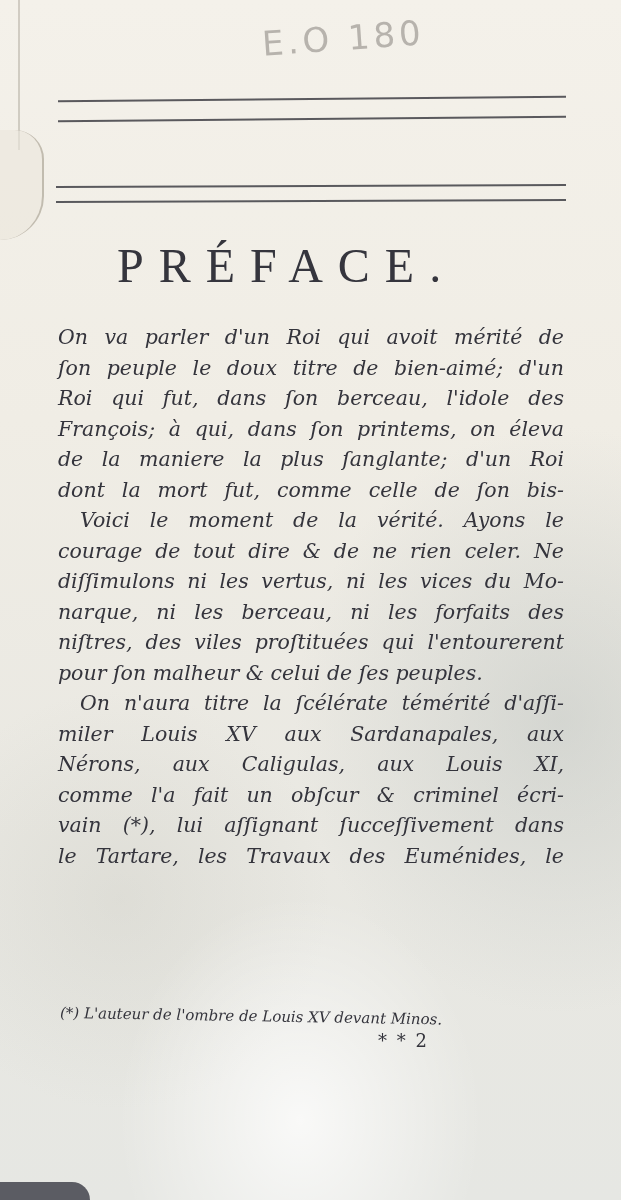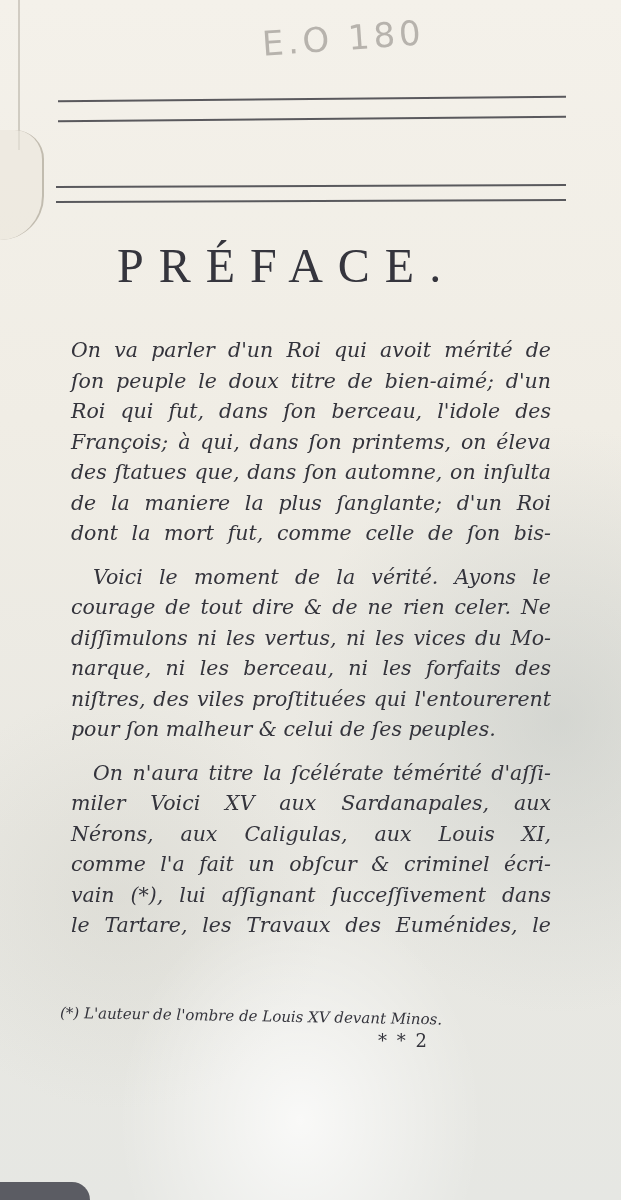--- a/index.html
+++ b/index.html
@@ -37,21 +37,21 @@
       position: absolute; left: 117px; top: 238px; width: 420px;
       font-family: "Liberation Serif", serif; font-size: 48px; color: #35353d;
       letter-spacing: 15px;
     }
     .text {
       position: absolute; left: 58px; top: 322px; width: 506px;
       font-family: "DejaVu Serif", serif; font-style: italic;
       font-size: 20.5px; line-height: 30.5px; color: #34343c;
       text-align: justify;
     }
-    .text p { margin: 13px; }
+    .text p { margin: 0; }
     .line { display: block; text-align-last: justify; white-space: nowrap; }
     .line.last { text-align-last: left; }
     .indent { padding-left: 22px; }
     .footnote {
       position: absolute; left: 60px; top: 1008px; width: 480px;
       font-family: "DejaVu Serif", serif; font-style: italic; font-size: 15px; color: #34343c;
       transform: rotate(1deg);
     }
     .signature {
       position: absolute; left: 378px; top: 1030px;
@@ -76,35 +76,34 @@
   <div class="rule" style="left:56px; top:200px; width:510px; transform:rotate(-0.2deg);"></div>
 
   <div class="title">PRÉFACE.</div>
 
   <div class="text">
     <p>
       <span class="line">On va parler d'un Roi qui avoit mérité de</span>
       <span class="line">ſon peuple le doux titre de bien-aimé; d'un</span>
       <span class="line">Roi qui fut, dans ſon berceau, l'idole des</span>
       <span class="line">François; à qui, dans ſon printems, on éleva</span>
-      <span class="line">des ſtatues que, dans ſon automne, on inſulta</span>
       <span class="line">de la maniere la plus ſanglante; d'un Roi</span>
       <span class="line">dont la mort fut, comme celle de ſon bis-</span>
     </p>
     <p>
       <span class="line indent">Voici le moment de la vérité. Ayons le</span>
       <span class="line">courage de tout dire &amp; de ne rien celer. Ne</span>
       <span class="line">diſſimulons ni les vertus, ni les vices du Mo-</span>
       <span class="line">narque, ni les berceau, ni les forfaits des</span>
       <span class="line">niſtres, des viles proſtituées qui l'entourerent</span>
       <span class="line last">pour ſon malheur &amp; celui de ſes peuples.</span>
     </p>
     <p>
       <span class="line indent">On n'aura titre la ſcélérate témérité d'aſſi-</span>
-      <span class="line">miler Voici XV aux Sardanapales, aux</span>
+      <span class="line">miler Louis XV aux Sardanapales, aux</span>
       <span class="line">Nérons, aux Caligulas, aux Louis XI,</span>
       <span class="line">comme l'a fait un obſcur &amp; criminel écri-</span>
       <span class="line">vain (*), lui aſſignant ſucceſſivement dans</span>
       <span class="line">le Tartare, les Travaux des Euménides, le</span>
     </p>
   </div>
 
   <div class="footnote">(*) L'auteur de l'ombre de Louis XV devant Minos.</div>
   <div class="signature">* * 2</div>
   <div class="shadow-corner"></div>

